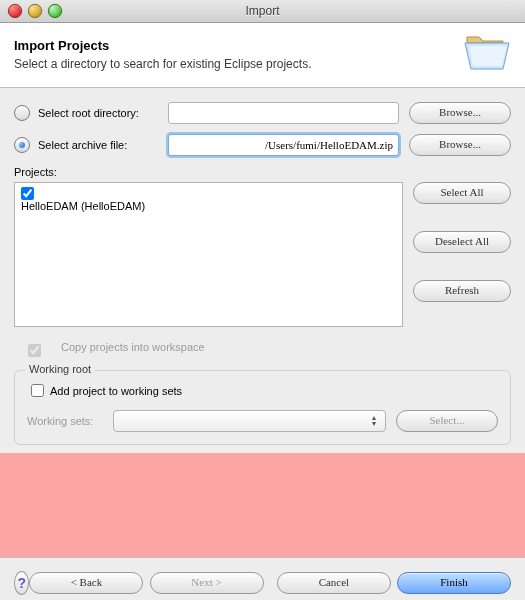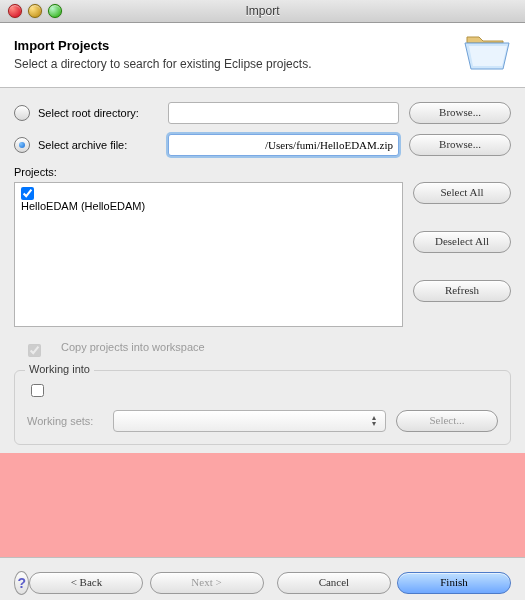--- a/index.html
+++ b/index.html
@@ -109,23 +109,24 @@
       <div class="btn">Refresh</div>
     </div>
   </div>
 
   <div class="chkrow disabled">
     <input type="checkbox" checked="" disabled="" style="">
     <span>Copy projects into workspace</span>
   </div>
 
   <div class="group">
-    <div class="legend">Working into</div>
+    <div class="legend">Working root</div>
     <div class="row">
       <input type="checkbox" style="margin-right: 6px;">
+      <span>Add project to working sets</span>
     </div>
     <div class="row" style="margin-bottom:0;">
       <span class="disabled" style="width:86px;">Working sets:</span>
       <div class="combo">
         <span></span>
         <div class="arrows">
               <span>▴</span>
               <span>▾</span>
             </div>
       </div>

